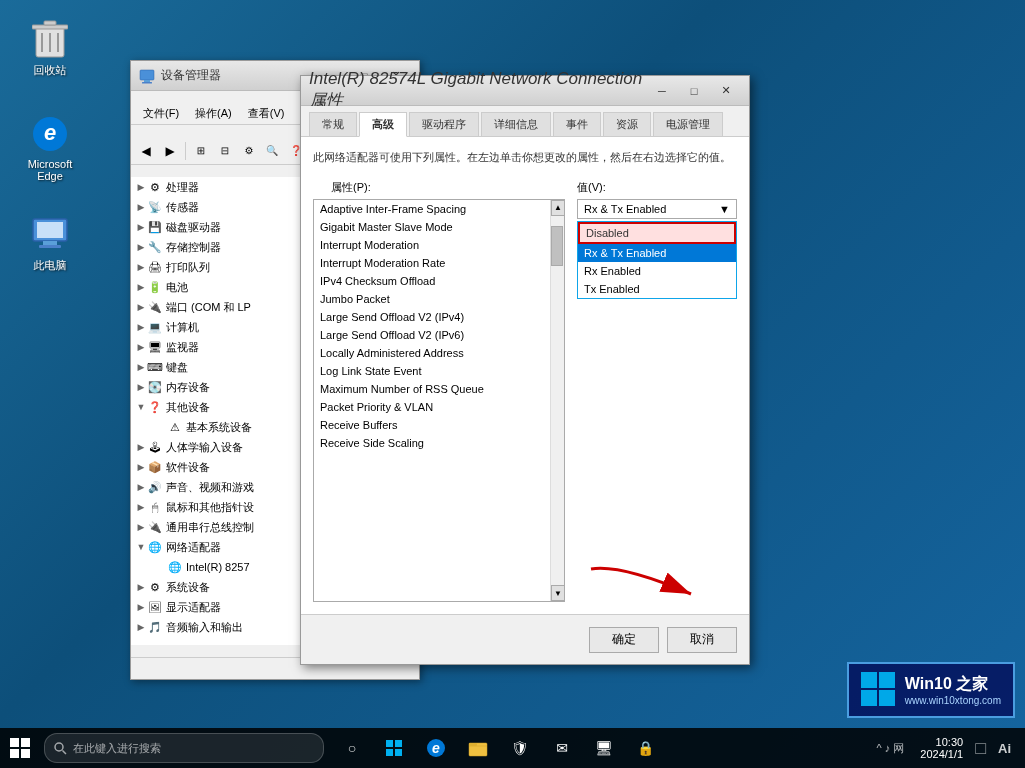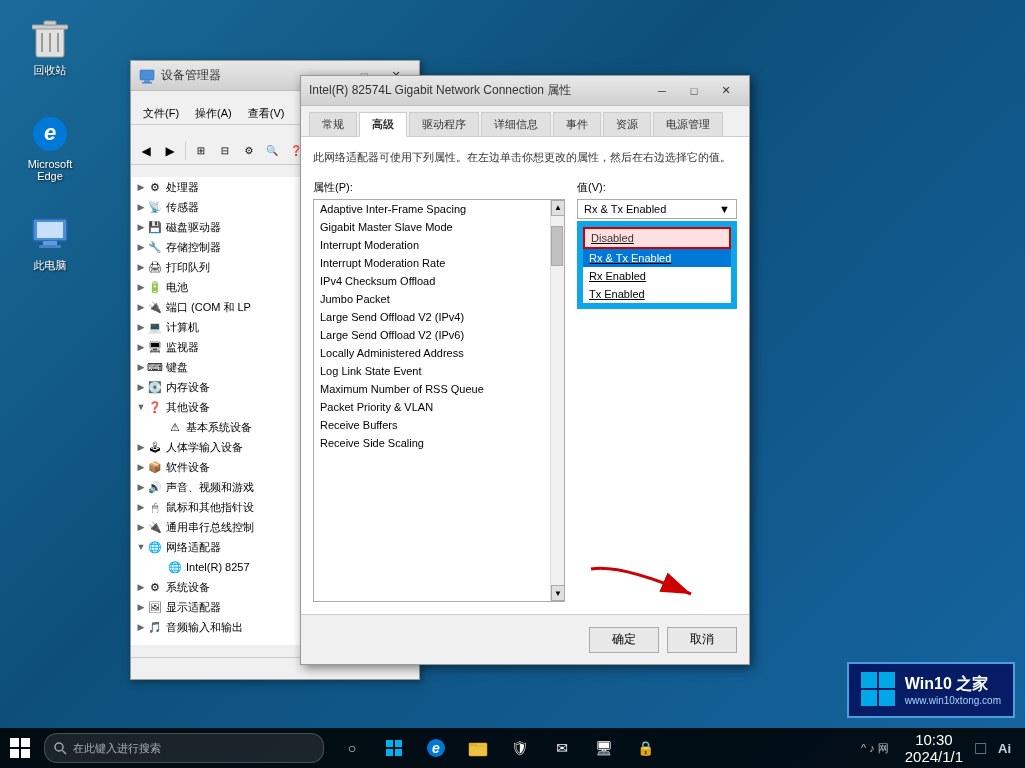--- a/index.html
+++ b/index.html
@@ -257,22 +257,23 @@
     .prop-titlebar {
       height: 30px;
       background: linear-gradient(to bottom, #e8e8e8, #d0d0d0);
       display: flex;
       align-items: center;
       padding: 0 8px;
       border-bottom: 1px solid #bbb;
     }
     .prop-title {
       flex: 1;
-      font-size: 12px;
+      font-size: 17px;
       color: #333;
+      font-style: italic;
     }
     .prop-tabs {
       display: flex;
       background: #f0f0f0;
       padding: 6px 8px 0;
       border-bottom: 1px solid #ccc;
       gap: 2px;
     }
     .prop-tab {
       padding: 4px 12px;
@@ -310,20 +311,21 @@
       flex: 1;
     }
     .prop-left {
       flex: 1;
       display: flex;
       flex-direction: column;
     }
     .prop-left-label {
       font-size: 11px;
       margin-bottom: 4px;
+      margin-left: 18px;
     }
     .prop-list {
       flex: 1;
       border: 1px solid #aaa;
       background: white;
       overflow-y: auto;
     }
     .prop-list-item {
       padding: 3px 6px;
       font-size: 11px;
@@ -344,23 +346,22 @@
       align-items: center;
       justify-content: space-between;
       border: 1px solid #aaa;
       padding: 3px 6px;
       background: white;
       font-size: 11px;
       cursor: pointer;
       margin-bottom: 2px;
     }
     .prop-value-dropdown {
-      border: 6px solid #0ea5e9;
+      border: 1px solid #0ea5e9;
       background: white;
-      text-decoration: underline;
     }
     .prop-value-opt {
       padding: 3px 6px;
       font-size: 11px;
       cursor: pointer;
     }
     .prop-value-opt.selected {
       background: #0078d7;
       color: white;
     }
@@ -751,21 +752,21 @@
         </svg>
       </div>
       <div class="taskbar-icon-btn" style="font-size:14px;">🛡</div>
       <div class="taskbar-icon-btn" style="font-size:14px;">✉</div>
       <div class="taskbar-icon-btn" style="font-size:14px;">🖥</div>
       <div class="taskbar-icon-btn" style="font-size:14px;">🔒</div>
     </div>
 
     <div class="taskbar-right">
       <div style="color:rgba(255,255,255,0.7);font-size:11px;cursor:pointer;padding:2px 4px;">^ ♪ 网</div>
-      <div style="color:white;font-size:15px;text-align:center;cursor:pointer;padding:2px 6px;">
+      <div style="color:white;font-size:11px;text-align:right;cursor:pointer;padding:2px 6px;">
         <div>10:30</div>
         <div>2024/1/1</div>
       </div>
       <div style="color:rgba(255,255,255,0.5);font-size:18px;cursor:pointer;">□</div>
 
       <div style="color:rgba(255,255,255,0.8);font-size:13px;font-weight:bold;cursor:pointer;padding:2px 6px;">Ai</div>
     </div>
   </div>
 
 </div>

